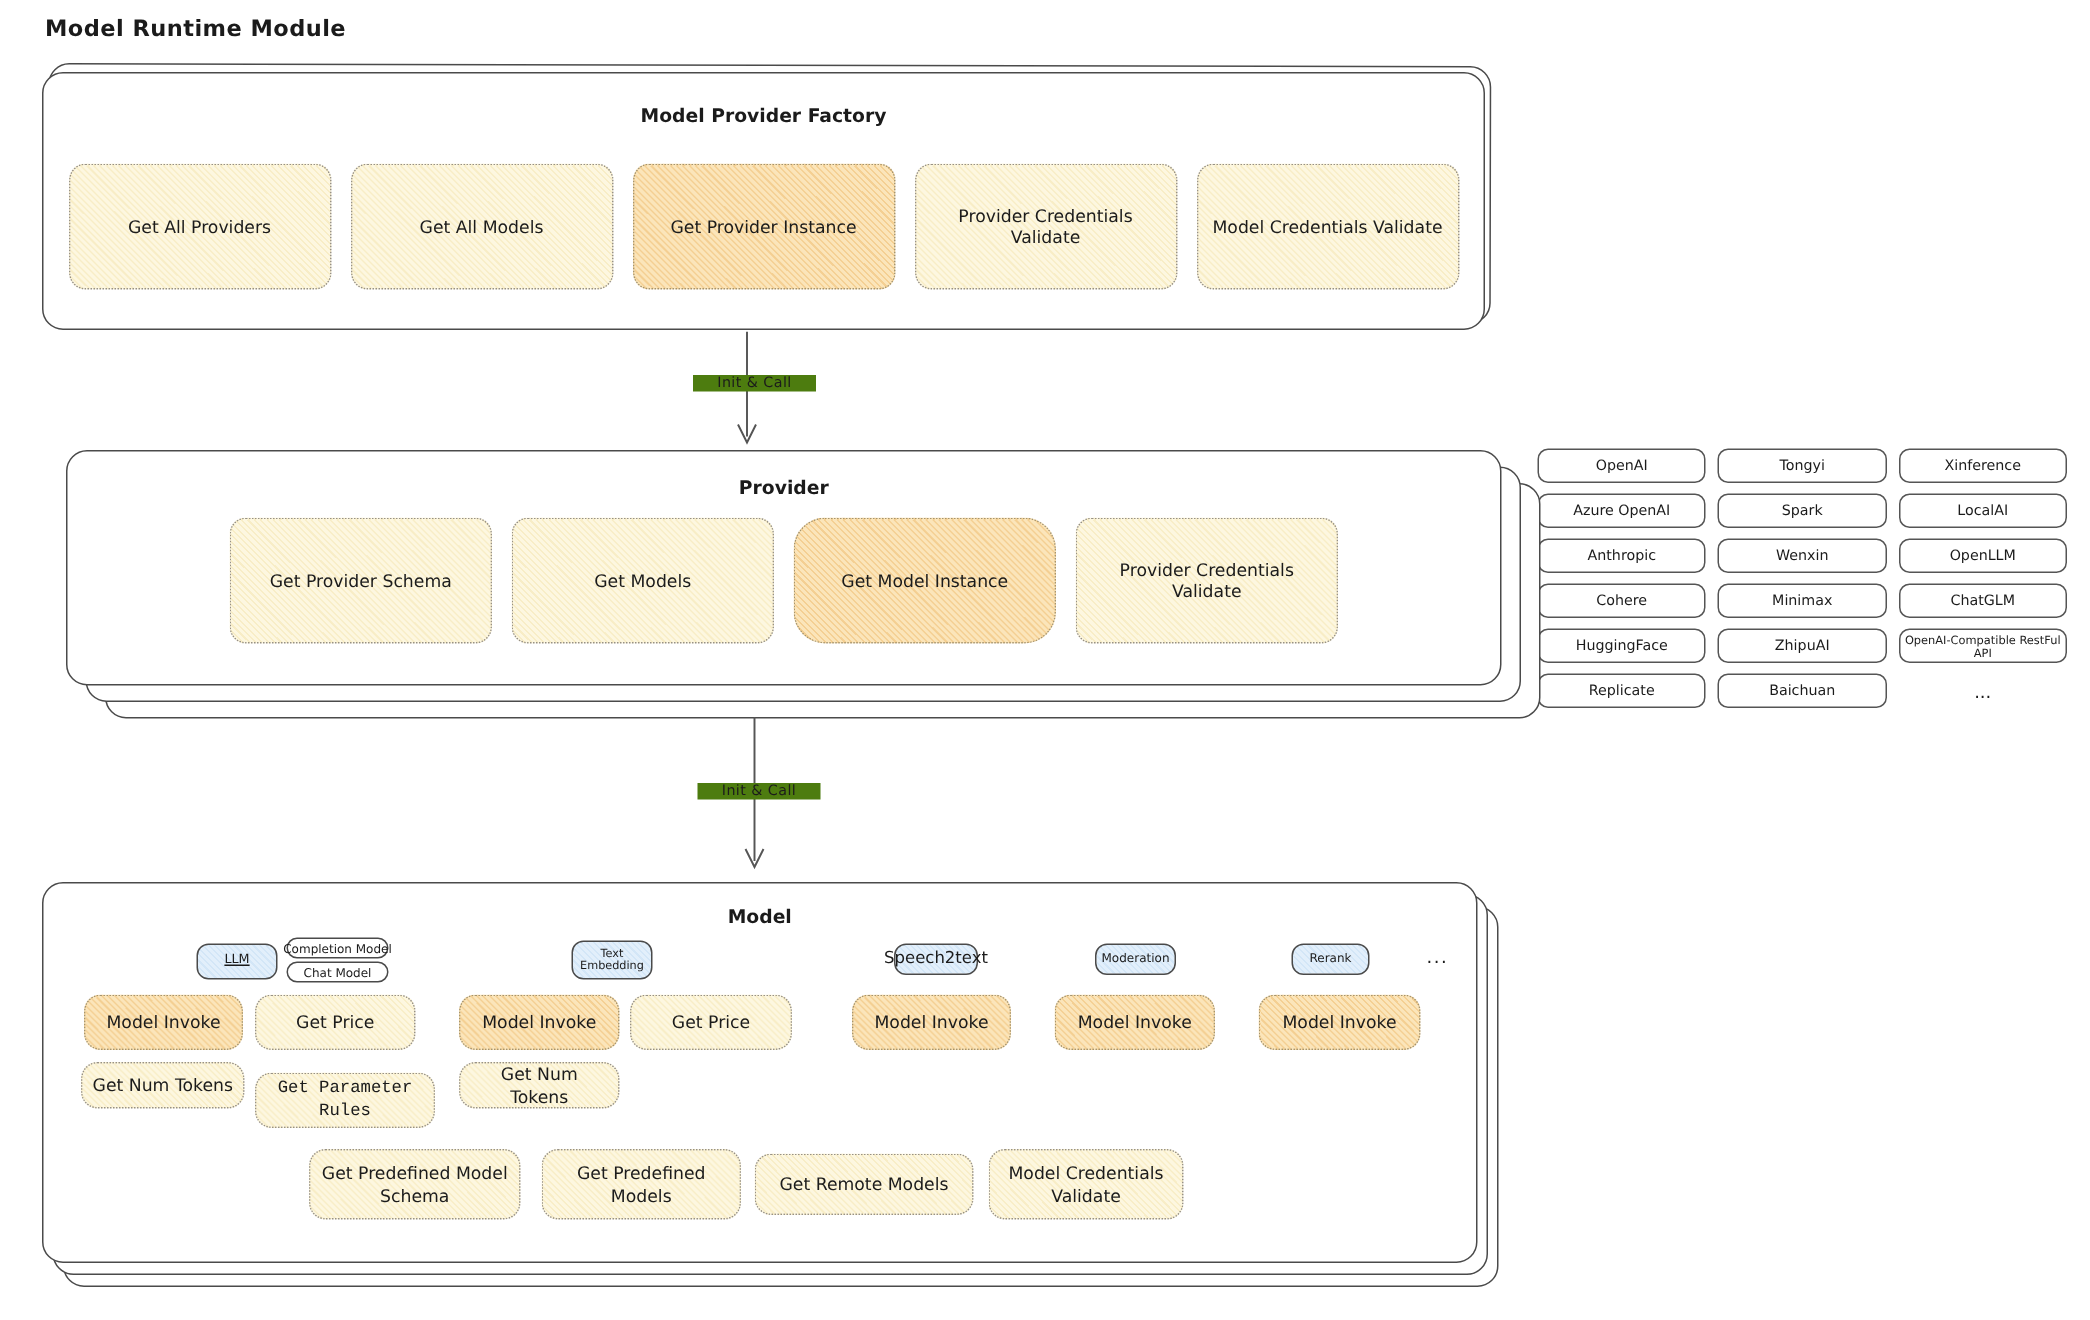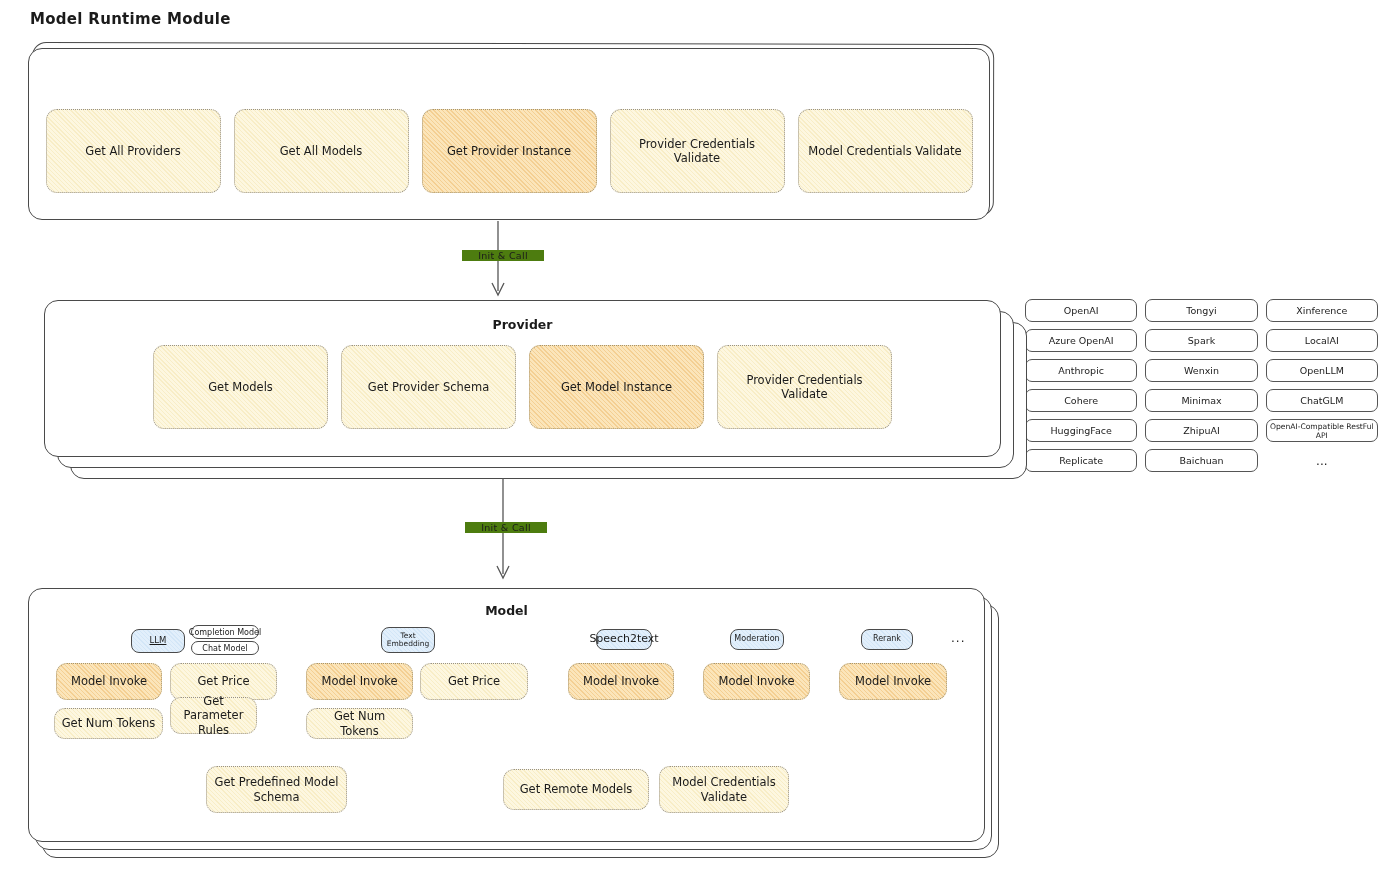--- a/index.html
+++ b/index.html
@@ -61,20 +61,21 @@
 </head>
 <body>
 
 <div id="canvas">
 
   <div class="page-title">Model Runtime Module</div>
 
   <div class="stack" style="left:28px;top:48px;width:960px;height:170px;">
     <div class="layer l2" style="left:4px;top:-5px;width:960px;height:170px;transform:rotate(.12deg);"></div>
     <div class="layer front" style="left:0;top:0;width:960px;height:170px;">
+      <div class="box-title" style="top:20px;">Model Provider Factory</div>
       <div class="row" style="top:60px;">
         <div class="node" style="width:175px;height:84px;">Get All Providers</div>
         <div class="node" style="width:175px;height:84px;">Get All Models</div>
         <div class="node hl" style="width:175px;height:84px;">Get Provider Instance</div>
         <div class="node" style="width:175px;height:84px;">Provider Credentials Validate</div>
         <div class="node" style="width:175px;height:84px;">Model Credentials Validate</div>
       </div>
     </div>
   </div>
 
@@ -83,23 +84,23 @@
     <path d="M12 62 L18 74 L24 62" fill="none" stroke="#555" stroke-width="1.3"></path>
   </svg>
   <div class="arrow-label" style="left:462px;top:250px;width:76px;">Init &amp; Call</div>
 
   <div class="stack" style="left:28px;top:300px;width:955px;height:187px;margin-left:16px;">
     <div class="layer l3" style="left:26px;top:22px;width:955px;height:155px;"></div>
     <div class="layer l2" style="left:13px;top:11px;width:955px;height:155px;"></div>
     <div class="layer front" style="left:0;top:0;width:955px;height:155px;">
       <div class="box-title" style="top:16px;">Provider</div>
       <div class="row" style="top:44px;">
+        <div class="node" style="width:175px;height:84px;">Get Provider Schema</div>
         <div class="node" style="width:175px;height:84px;">Get Models</div>
-        <div class="node" style="width:175px;height:84px;">Get Provider Schema</div>
-        <div class="node hl" style="width:175px;height:84px;">Get Model Instance</div>
+        <div class="node hl" style="width:175px;height:84px;border-radius:21px;">Get Model Instance</div>
         <div class="node" style="width:175px;height:84px;">Provider Credentials Validate</div>
       </div>
     </div>
   </div>
 
   <div class="pgrid">
     <div class="chip-pink">OpenAI</div>
     <div class="chip-pink">Tongyi</div>
     <div class="chip-pink">Xinference</div>
     <div class="chip-pink">Azure OpenAI</div>
@@ -142,22 +143,23 @@
 
       <div class="node hl" style="left:27px;top:74px;width:106px;height:37px;">Model Invoke</div>
       <div class="node" style="left:141px;top:74px;width:107px;height:37px;">Get Price</div>
       <div class="node hl" style="left:277px;top:74px;width:107px;height:37px;">Model Invoke</div>
       <div class="node" style="left:391px;top:74px;width:108px;height:37px;">Get Price</div>
       <div class="node hl" style="left:539px;top:74px;width:106px;height:37px;">Model Invoke</div>
       <div class="node hl" style="left:674px;top:74px;width:107px;height:37px;">Model Invoke</div>
       <div class="node hl" style="left:810px;top:74px;width:108px;height:37px;">Model Invoke</div>
 
       <div class="node" style="left:25px;top:119px;width:109px;height:31px;">Get Num Tokens</div>
-      <div class="node" style="left:141px;top:108px;width:87px;height:37px;">Get Parameter Rules</div>
+      <div class="node" style="left:141px;top:126px;width:120px;height:37px;font-family:Liberation Mono, monospace;">Get Parameter Rules</div>
       <div class="node" style="left:277px;top:119px;width:107px;height:31px;">Get Num Tokens</div>
 
       <div class="node" style="left:177px;top:177px;width:141px;height:47px;">Get Predefined Model Schema</div>
+      <div class="node" style="left:332px;top:177px;width:133px;height:47px;">Get Predefined Models</div>
       <div class="node" style="left:474px;top:180px;width:146px;height:41px;">Get Remote Models</div>
       <div class="node" style="left:630px;top:177px;width:130px;height:47px;">Model Credentials Validate</div>
     </div>
   </div>
 
 </div>
 
 </body></html>

